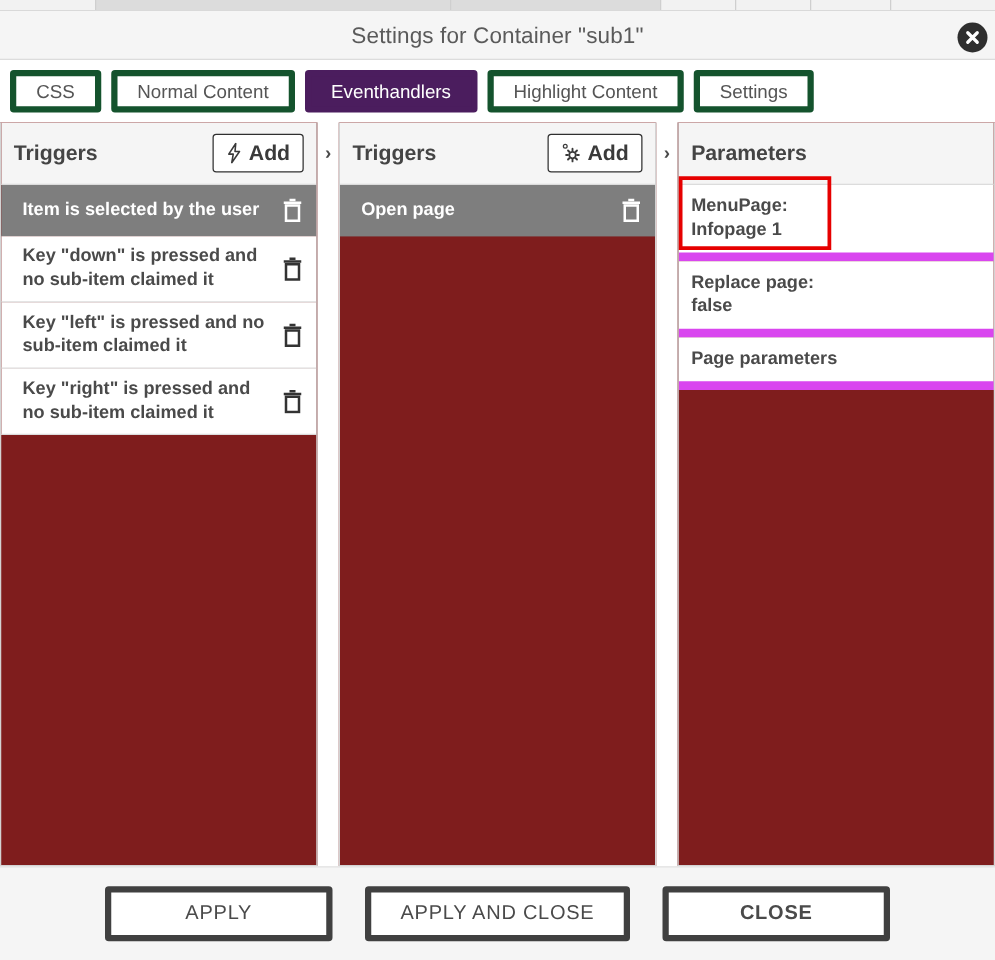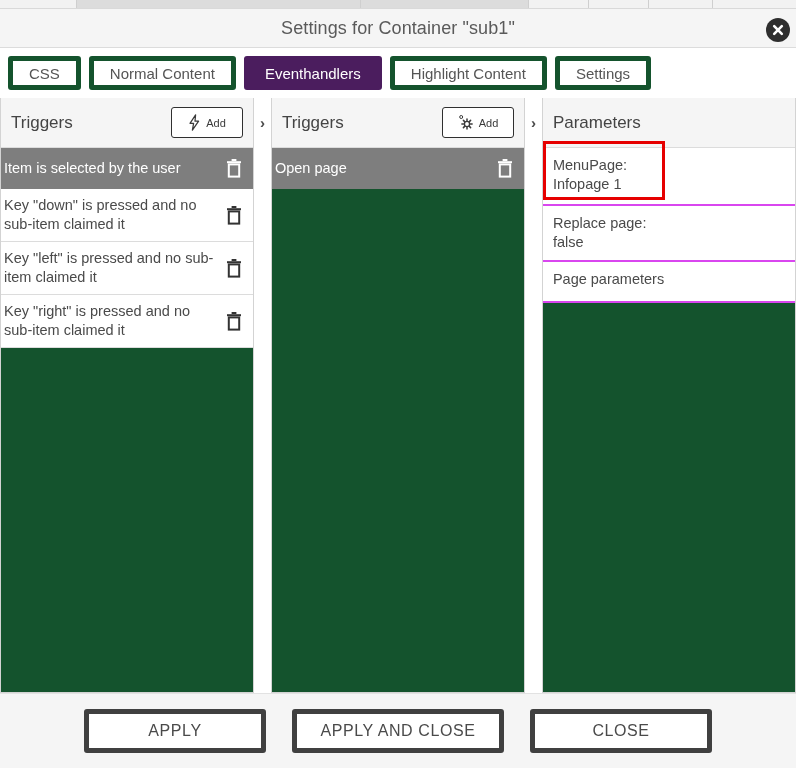--- a/index.html
+++ b/index.html
@@ -101,25 +101,26 @@
 
   
   .panels {
     position: absolute;
     top: 98px; left: 0;
     width: 796px; height: 595px;
     display: flex;
   }
   .panel {
     position: relative;
-    background: #14532d;
+    background: #7f1d1d;
     border: 1px solid #d3d3d3;
     border-top: none;
     height: 595px;
     overflow: hidden;
+    font-weight: bold;
   }
   .panel-triggers { width: 256px; }
   .panel-actions  { width: 256px; }
   .panel-params   { width: 256px; }
 
   .chev {
     width: 17px;
     height: 595px;
     display: flex;
     align-items: flex-start;
@@ -148,37 +149,37 @@
     flex: 1;
   }
   .add-btn {
     height: 31px;
     min-width: 72px;
     padding: 0 10px;
     border: 1px solid #303030;
     border-radius: 3px;
     background: #ffffff;
     color: #3a3a3a;
-    font-size: 11px;
+    font-size: 17px;
     display: flex;
     align-items: center;
     justify-content: center;
     gap: 5px;
     cursor: pointer;
   }
   .add-btn svg { display: block; flex: 0 0 auto; }
 
   
   .row {
     position: relative;
     min-height: 41px;
     border-bottom: 1px solid #dcdcdc;
     display: flex;
     align-items: center;
-    padding: 7px 8px 7px 3px;
+    padding: 7px 8px 7px 17px;
     cursor: pointer;
     background: #ffffff;
   }
   .row.selected {
     background: #7e7e7e;
     border-bottom-color: #7e7e7e;
   }
   .row .rowtext {
     flex: 1;
     font-size: 14.5px;
@@ -191,21 +192,21 @@
     flex: 0 0 auto;
     width: 22px; height: 24px;
     display: flex; align-items: center; justify-content: center;
     cursor: pointer;
   }
   .trash svg { display: block; }
 
   
   .prow {
     min-height: 41px;
-    border-bottom: 2px solid #d946ef;
+    border-bottom: 7px solid #d946ef;
     padding: 8px 10px;
     font-size: 14.5px;
     line-height: 19px;
     color: #4a4a4a;
     background: #ffffff;
     cursor: pointer;
   }
   .prow.first { min-height: 58px; }
   .prow.tall  { min-height: 52px; }
 
@@ -237,21 +238,21 @@
     color: #4a4a4a;
     font-size: 16px;
     letter-spacing: 0.6px;
     display: flex;
     align-items: center;
     justify-content: center;
     cursor: pointer;
   }
   .foot-apply { width: 182px; }
   .foot-applyclose { width: 212px; }
-  .foot-close { width: 182px; }
+  .foot-close { width: 182px; font-weight: bold; }
 </style>
 </head>
 <body>
 
 <div id="app">
 
   <div class="bg-strip">
     <div class="seg-fill"></div>
     <div class="seg" style="left:76px;"></div>
     <div class="seg" style="left:360px;"></div>

